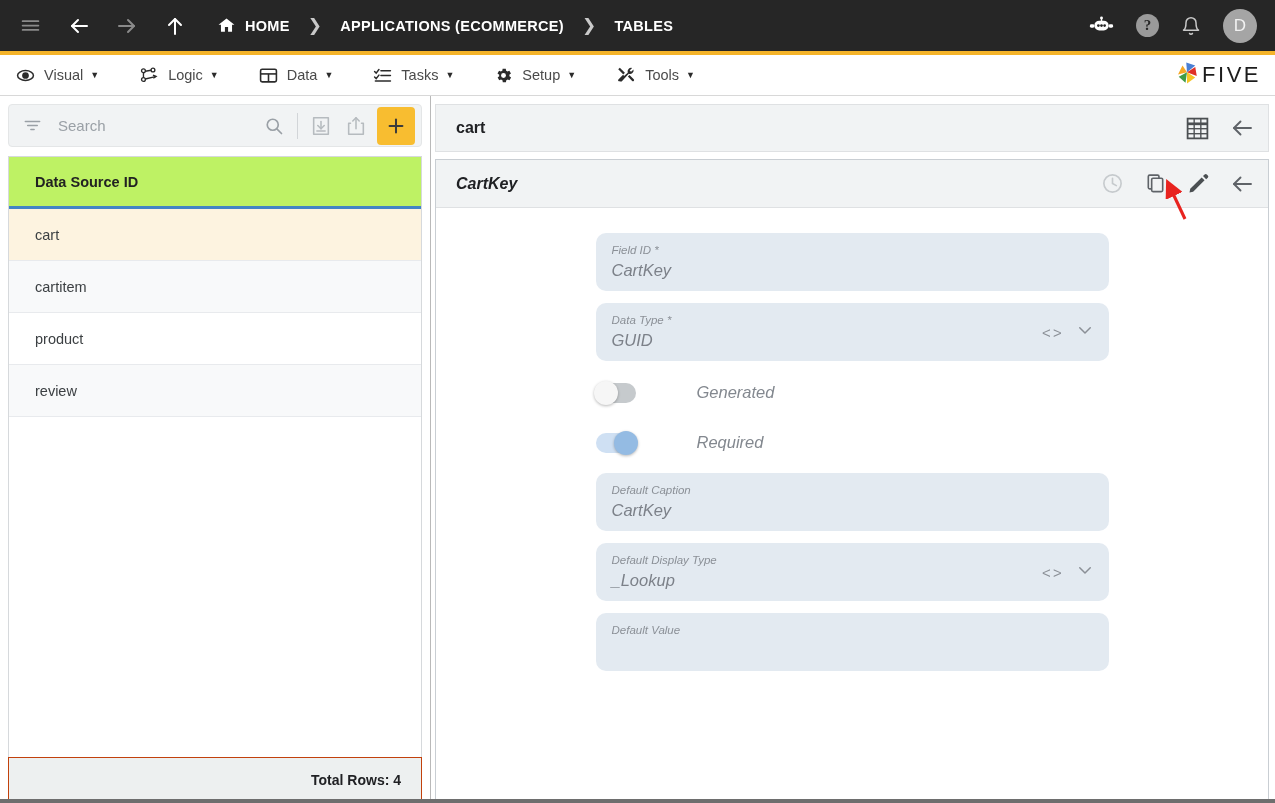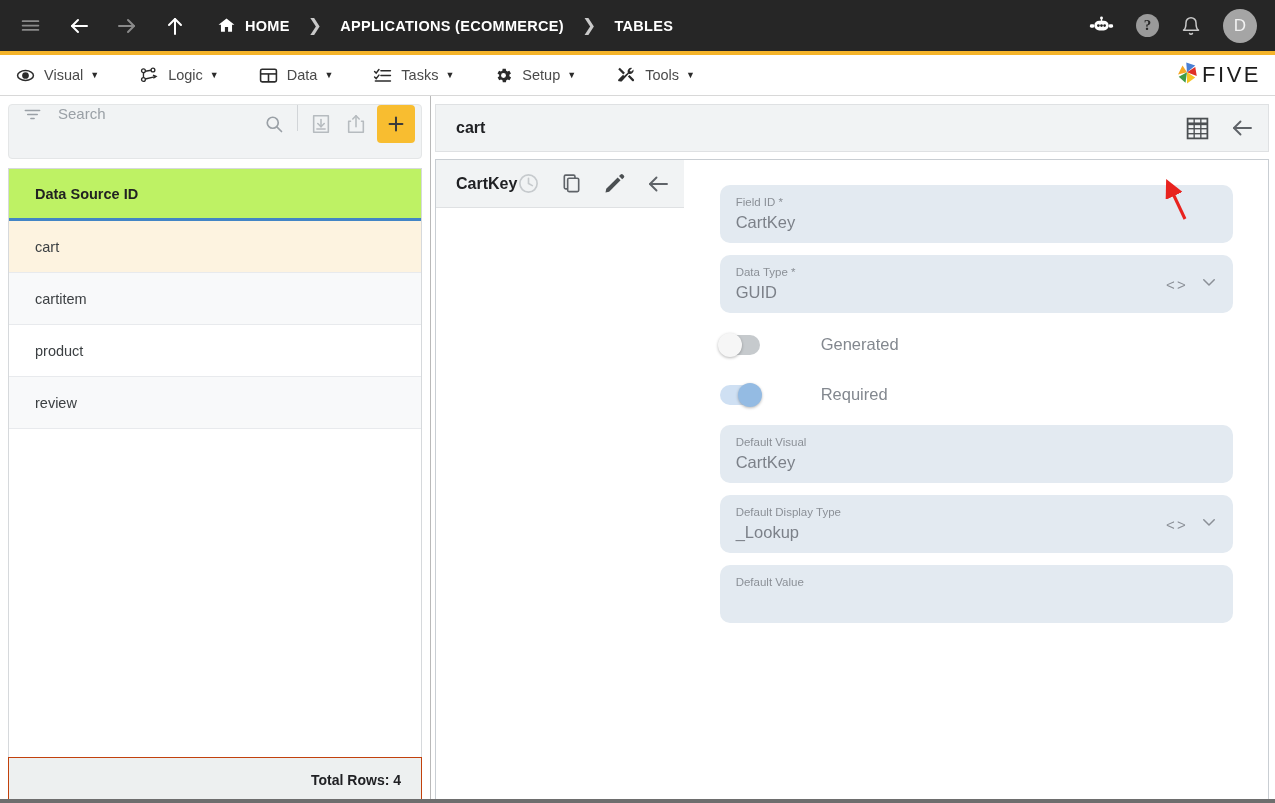--- a/index.html
+++ b/index.html
@@ -98,25 +98,25 @@
 
   
   .left-panel {
     width: 431px; flex: none;
     display: flex; flex-direction: column;
     padding: 8px 8px 0 8px;
     background: #ffffff;
     border-right: 1px solid #b9b9b9;
   }
   .search-bar {
-    height: 55px;
+    height: 43px;
     background: #f1f3f4;
     border: 1px solid #e4e6e7;
     border-radius: 4px;
-    display: flex; align-items: flex-start;
+    display: flex; align-items: center;
     padding: 0 6px 0 14px;
     flex: none;
   }
   .filter-ico { display:flex; margin-right: 16px; }
   .search-input {
     flex: 1; border: none; outline: none;
     background: transparent;
     font-size: 15px; color: #5d6368;
     font-family: "Liberation Sans", sans-serif;
   }
@@ -193,25 +193,26 @@
   }
   .panel-head .ph-title {
     font-size: 16px; font-weight: bold; color: #202124;
   }
   .ph-actions { margin-left: auto; display: flex; align-items: center; gap: 20px; }
   .ph-btn { display: flex; align-items: center; justify-content: center; cursor: pointer; }
 
   .inner-card {
     margin-top: 7px;
     flex: 1;
-    display: flex; flex-direction: row;
+    display: flex; flex-direction: column;
     border: 1px solid #c9ced3;
     border-bottom: none;
     background: #ffffff;
     overflow: hidden;
+    font-style: italic;
   }
   .inner-head {
     height: 48px; flex: none;
     background: #f1f3f4;
     border-bottom: 1px solid #dfe1e3;
     display: flex; align-items: center;
     padding: 0 14px 0 20px;
   }
   .inner-head .ih-title { font-size: 16px; font-weight: bold; color: #202124; }
 
@@ -596,21 +597,21 @@
 
         <div class="toggle-row">
           <span class="switch on">
               <span class="knob"></span>
             </span>
           <span class="toggle-label">Required</span>
         </div>
 
 
         <div class="field">
-          <div class="f-label">Default Visual</div>
+          <div class="f-label">Default Caption</div>
           <div class="f-value">CartKey</div>
         </div>
 
         <div class="field">
           <div class="f-label">Default Display Type</div>
           <div class="f-value">_Lookup</div>
           <div class="f-adorn">
             <span class="code-ico">&lt;&nbsp;&gt;</span>
             <span>
               <svg width="18" height="18" viewBox="0 0 24 24" fill="none" stroke="#8b9097" stroke-width="2" stroke-linecap="round" stroke-linejoin="round">

